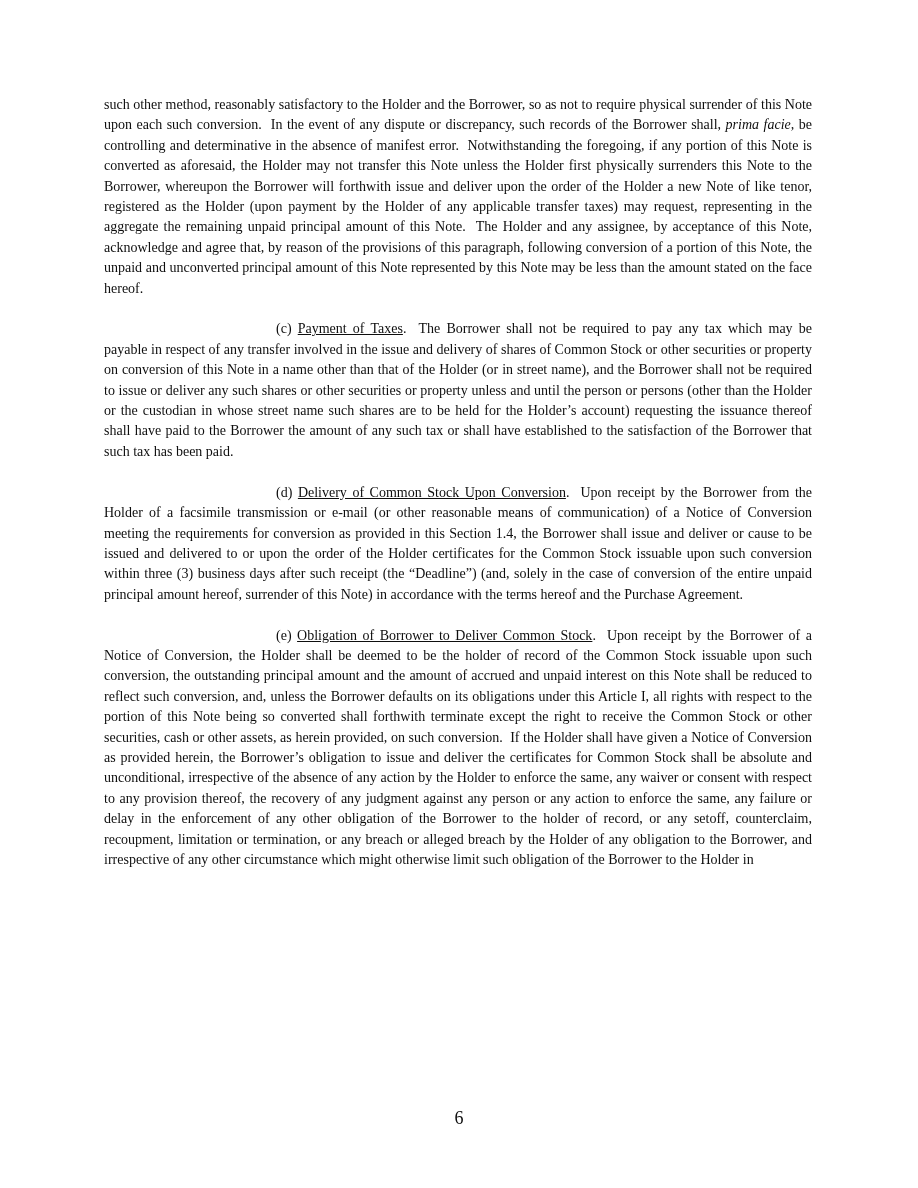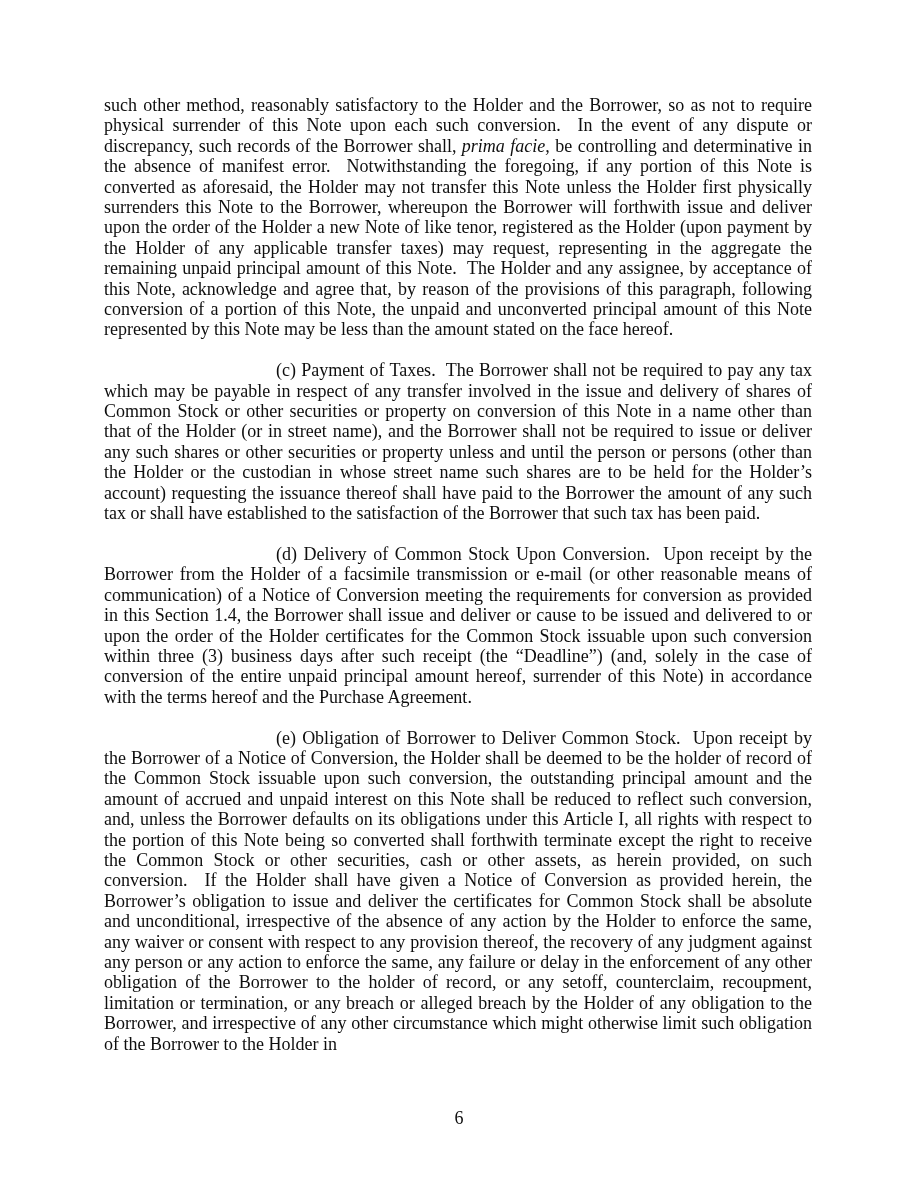--- a/index.html
+++ b/index.html
@@ -14,31 +14,31 @@
     background: #ffffff;
     overflow: hidden;
     font-family: "Liberation Serif", "DejaVu Serif", serif;
     color: #0e0e0e;
   }
   .content {
     position: absolute;
     left: 104px;
     top: 95px;
     width: 708px;
-    font-size: 18px;
+    font-size: 14px;
     line-height: 20.4px;
     text-align: justify;
   }
   .para {
     margin: 0 0 20.4px 0;
   }
   .para.indented {
     text-indent: 172px;
   }
-  .underline { }
+  .underline { text-decoration: underline; }
   .italic { font-style: italic; }
   .footer {
     position: absolute;
     top: 1108px;
     left: 0;
     width: 100%;
     text-align: center;
     font-size: 18px;
     line-height: 20.4px;
   }

